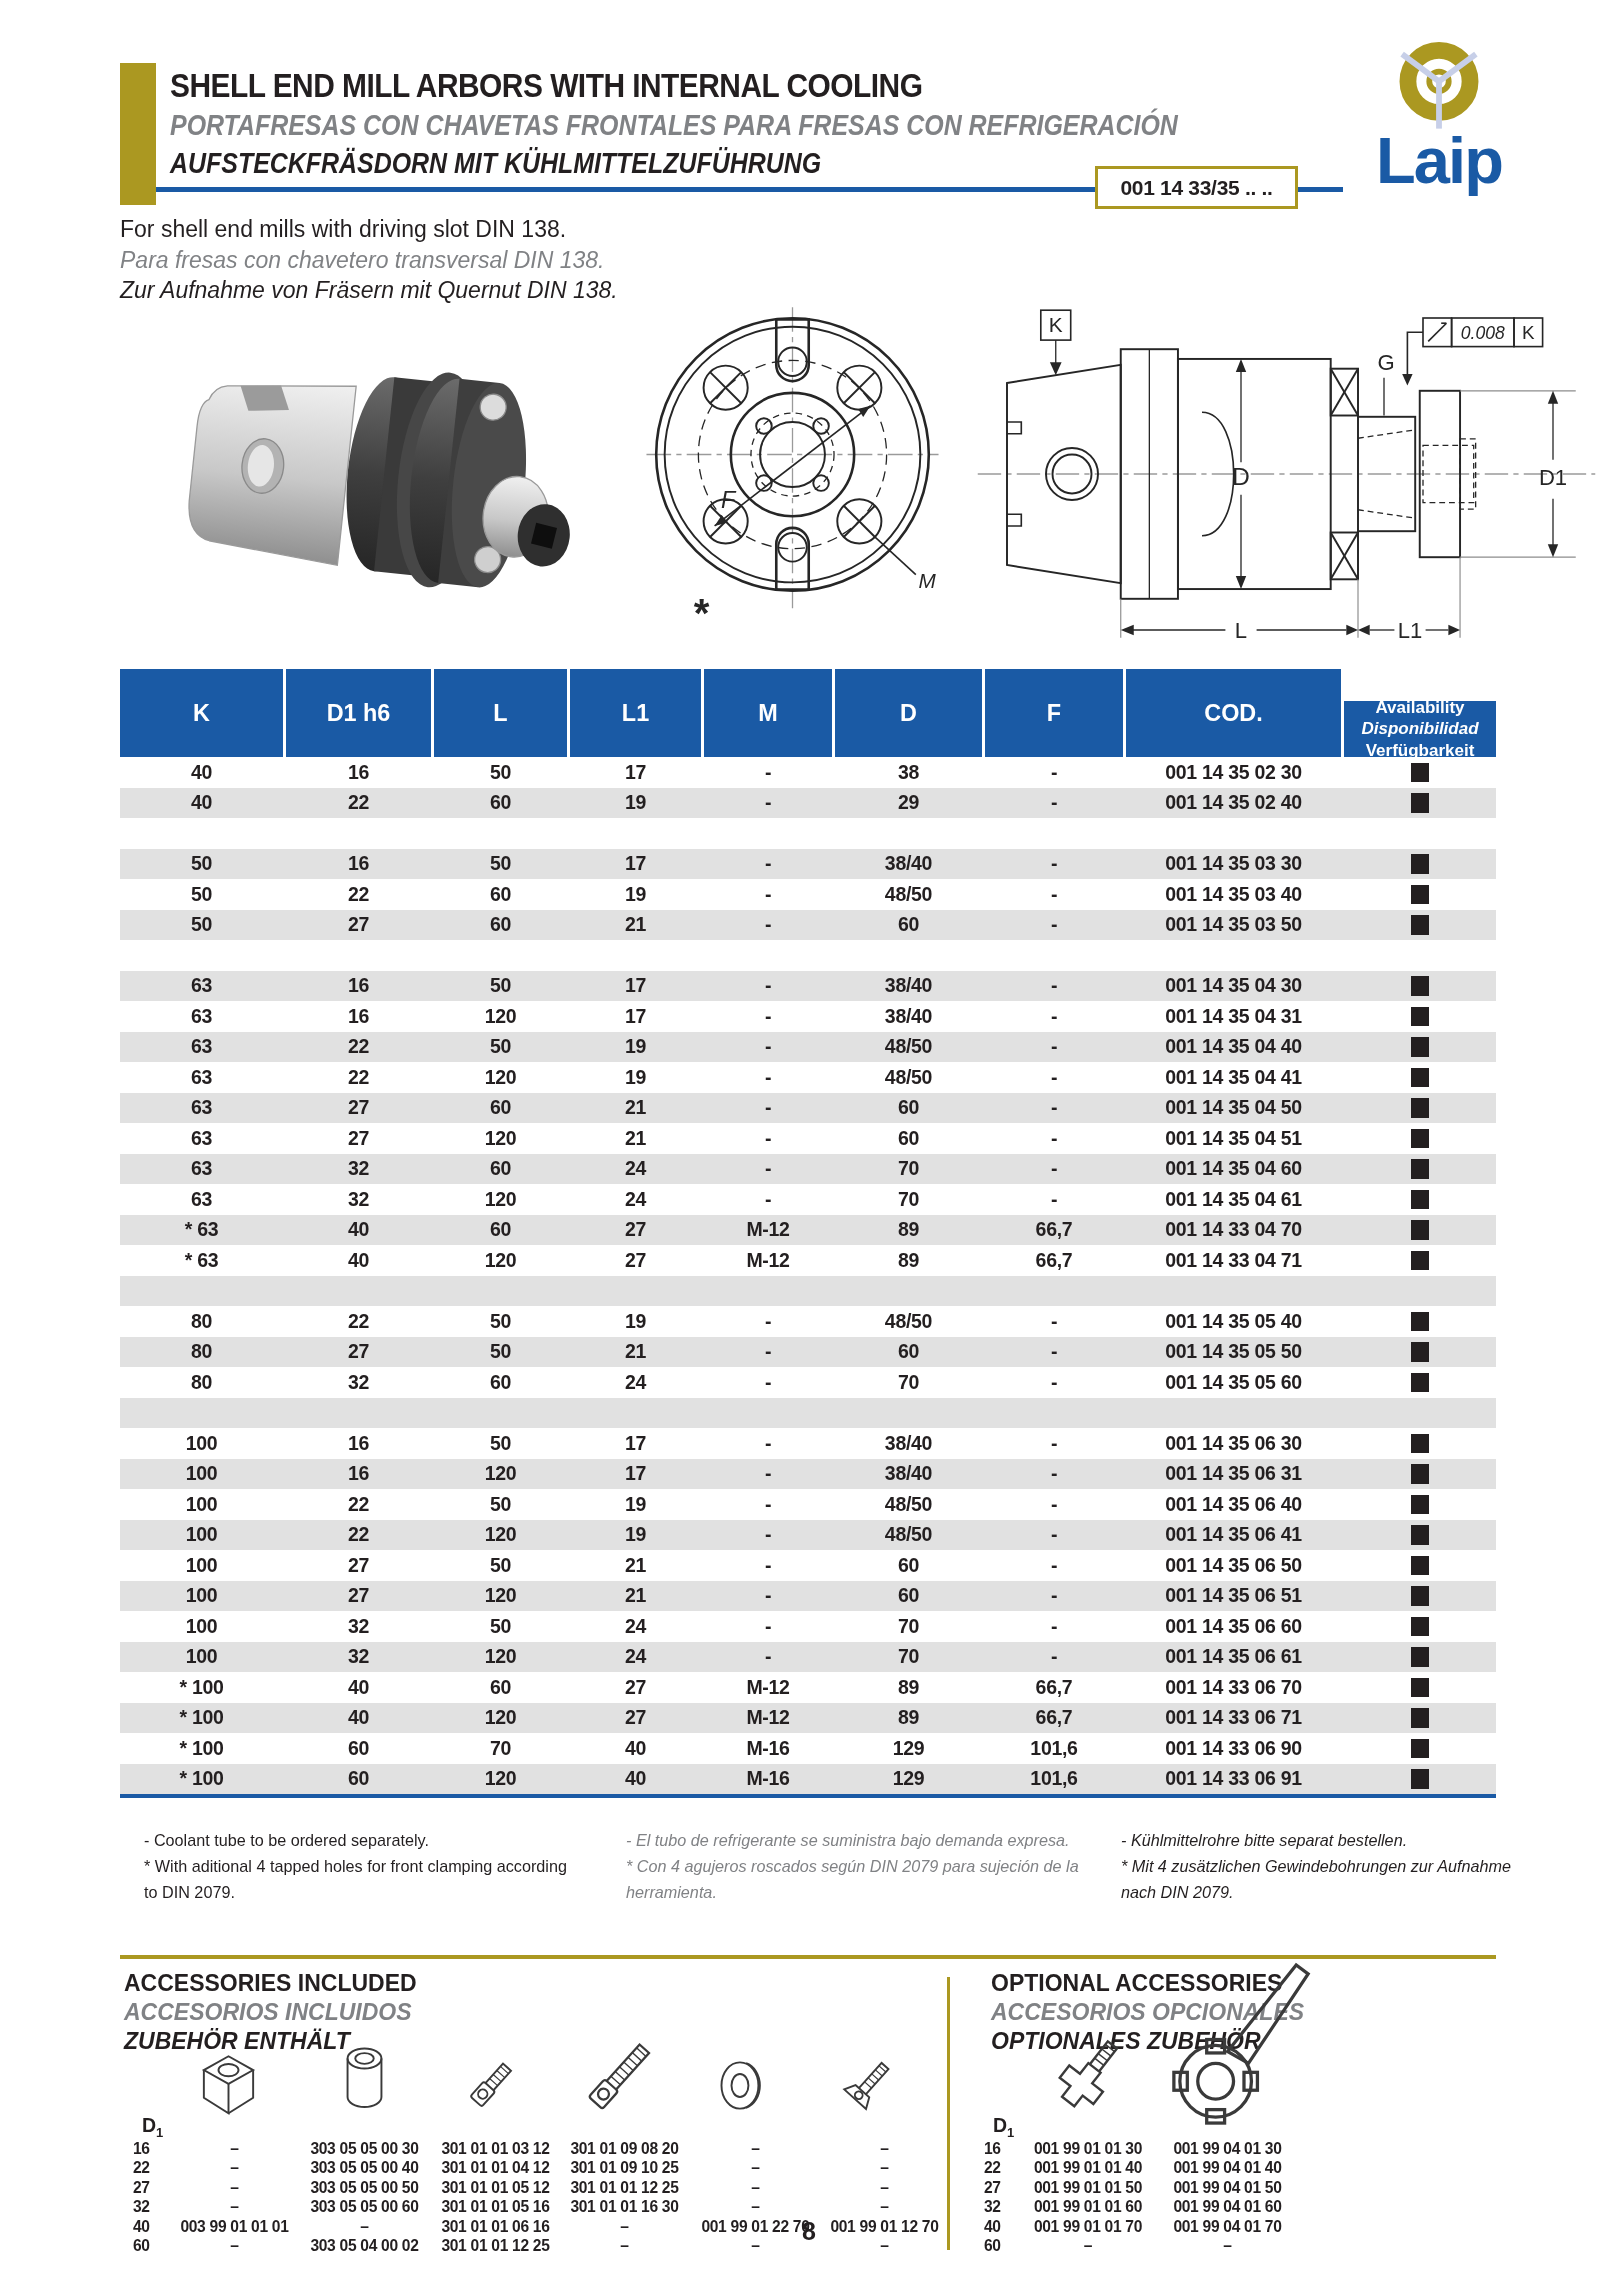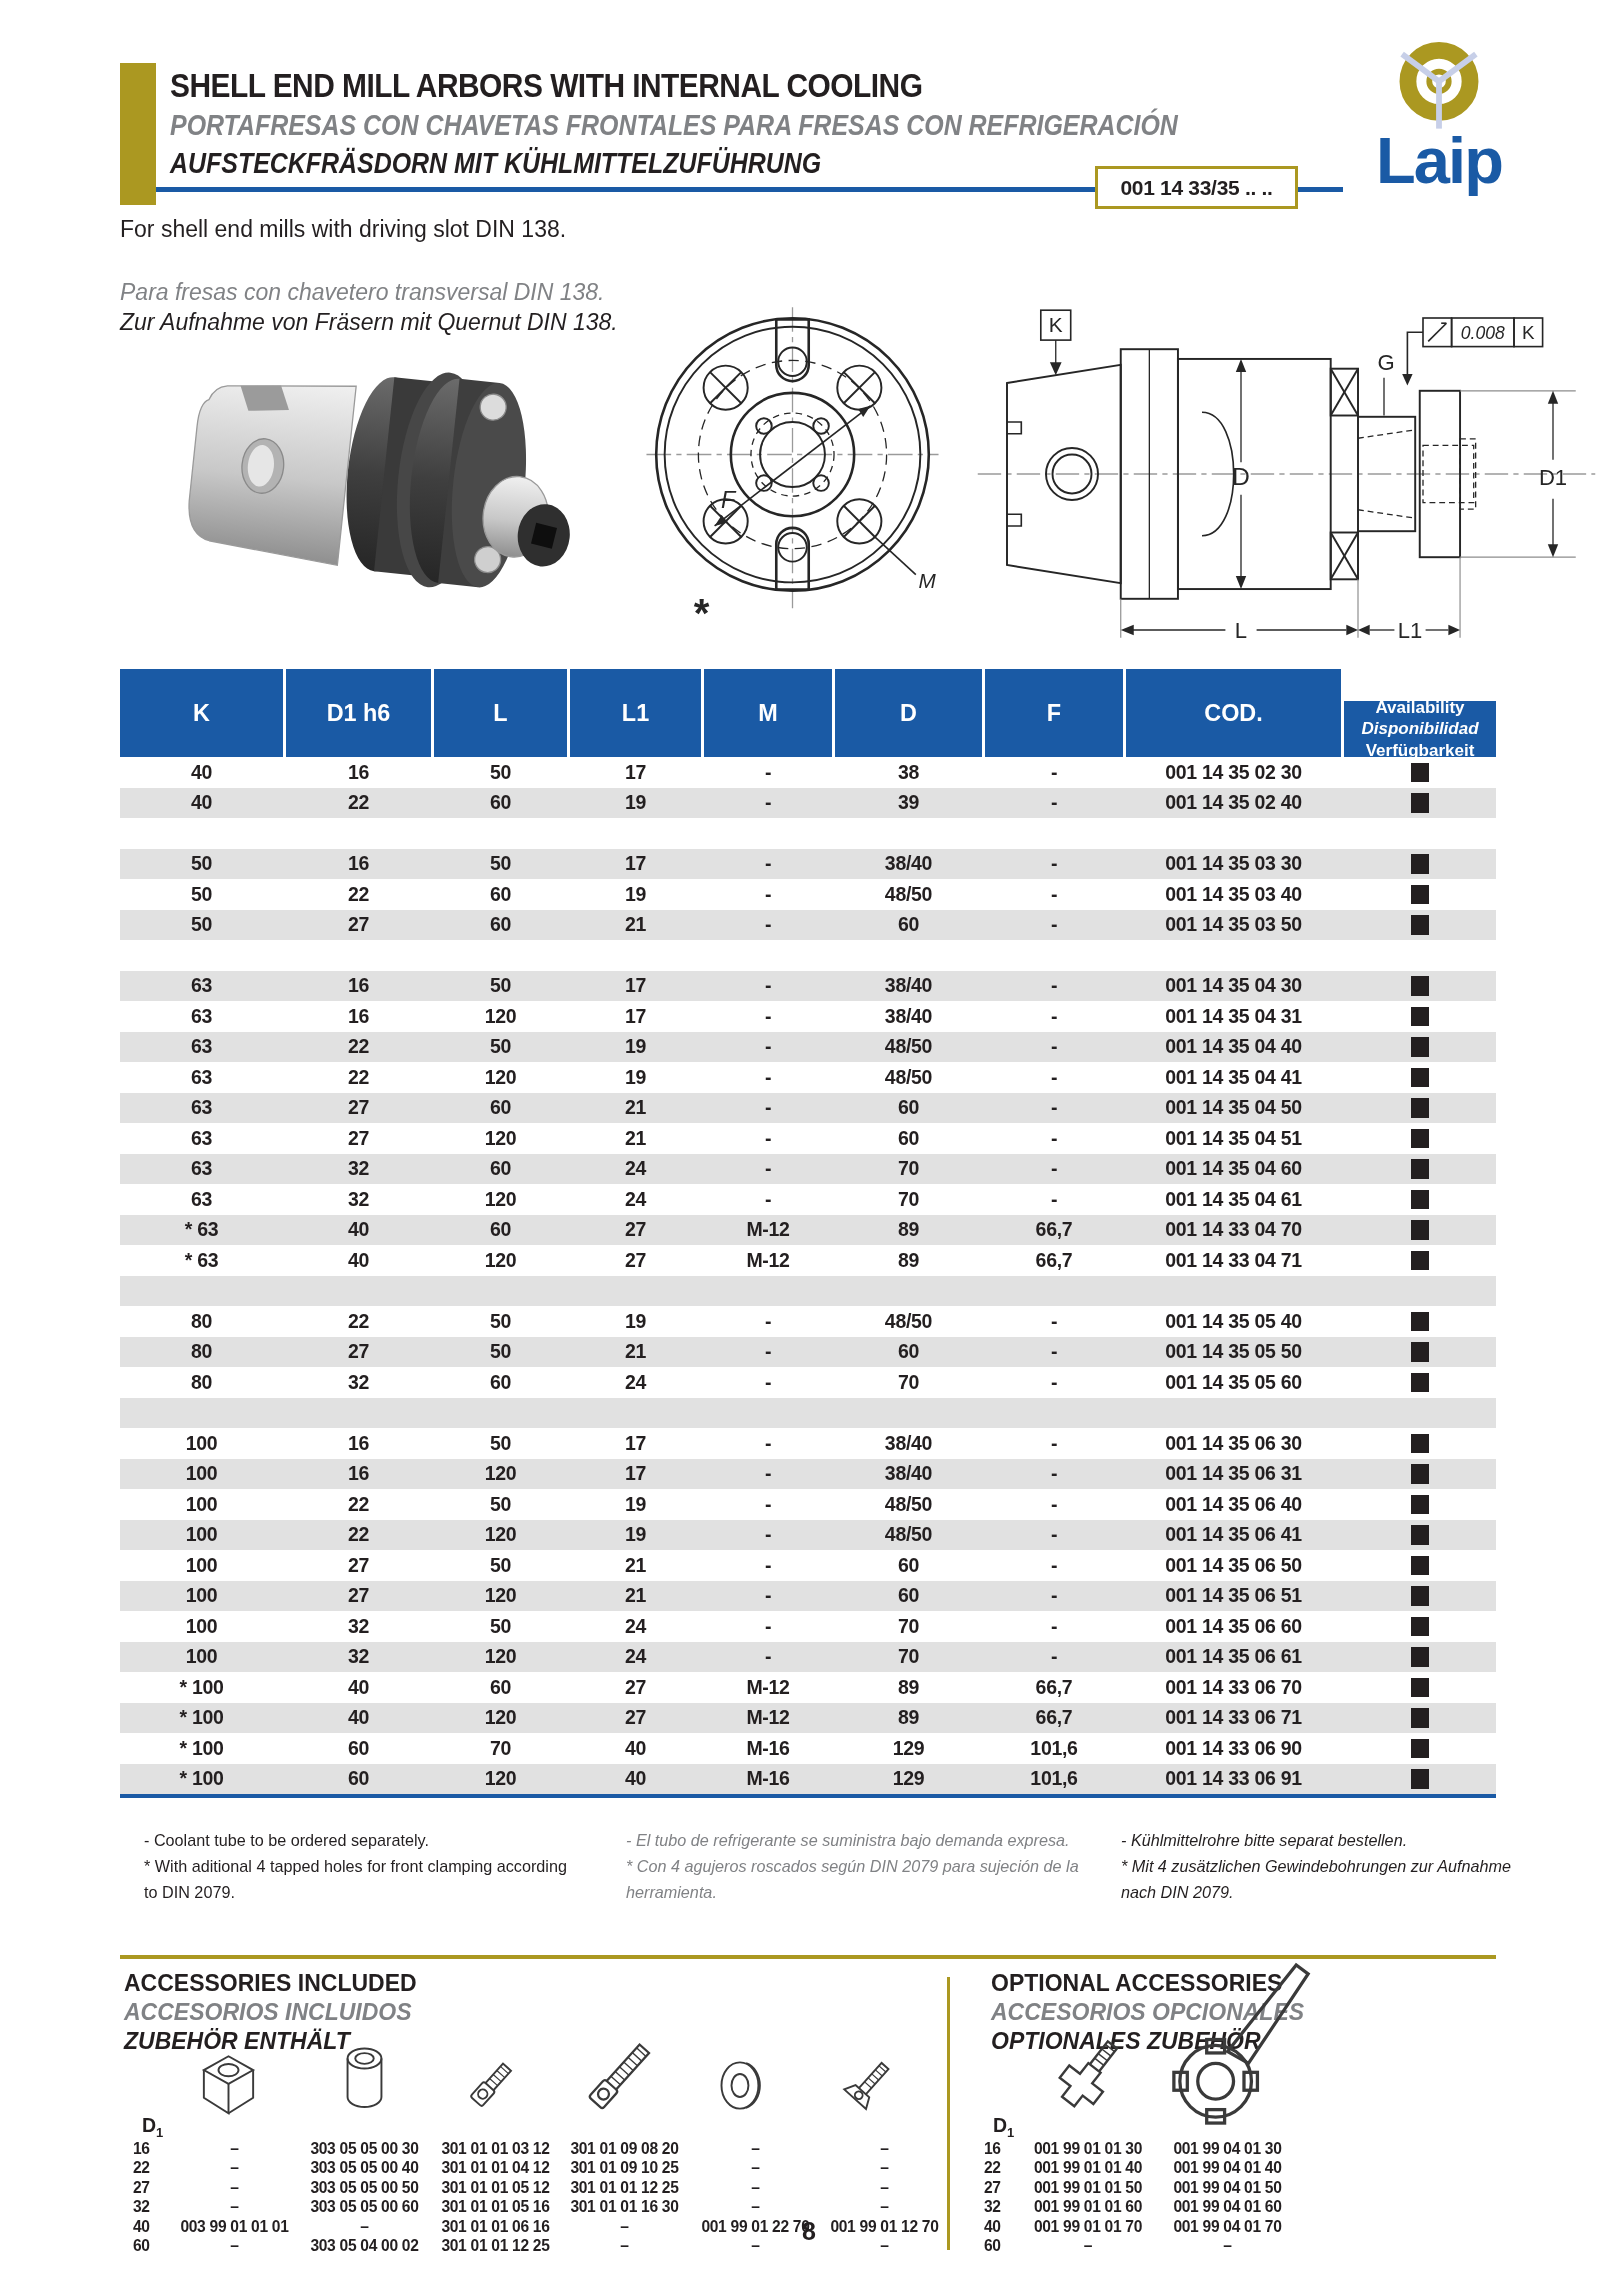--- a/index.html
+++ b/index.html
@@ -19,21 +19,21 @@
   .blue-rule-1 { left:156px; top:187px; width:939px; height:4.5px; background:#1a5aa5; }
   .blue-rule-2 { left:1298px; top:187px; width:45px; height:4.5px; background:#1a5aa5; }
   .code-box { left:1095px; top:166px; width:203px; height:43px; border:3.2px solid #ab9821; background:#fff;
               display:flex; align-items:center; justify-content:center;
               font-size:21px; font-weight:bold; letter-spacing:-0.3px; white-space:nowrap; }
   .brand-text { left:1361px; top:123px; width:156px; text-align:center; font-size:65px; font-weight:bold;
                 color:#1a5aa5; letter-spacing:-1.9px; }
 
   
   .intro { left:120px; top:214px; font-size:23px; line-height:30.5px; }
-  .intro .es { color:#808285; font-style:italic;margin-top:32px; }
+  .intro .es { color:#808285; font-style:italic; }
   .intro .de { font-style:italic; }
 
   
   .draw { position:absolute; }
 
   
   .mtable { left:120px; top:669px; width:1376px; border-bottom:4.5px solid #1a5aa5; }
   .t-head { display:flex; height:88px; }
   .hcell { background:#1a5aa5; color:#fff; display:flex; align-items:center; justify-content:center;
            font-weight:bold; font-size:23.4px; border-right:3.2px solid #fff; }
@@ -293,21 +293,21 @@
           <span class="mcell mc8">
             <i class="avail-sq"></i>
           </span>
         </div>
         <div class="t-row alt">
           <span class="mcell mc0">40</span>
           <span class="mcell mc1">22</span>
           <span class="mcell mc2">60</span>
           <span class="mcell mc3">19</span>
           <span class="mcell mc4">-</span>
-          <span class="mcell mc5">39</span>
+          <span class="mcell mc5">29</span>
           <span class="mcell mc6">-</span>
           <span class="mcell mc7">001 14 35 02 40</span>
           <span class="mcell mc8">
             <i class="avail-sq"></i>
           </span>
         </div>
         <div class="t-row"></div>
         <div class="t-row alt">
           <span class="mcell mc0">50</span>
           <span class="mcell mc1">16</span>

